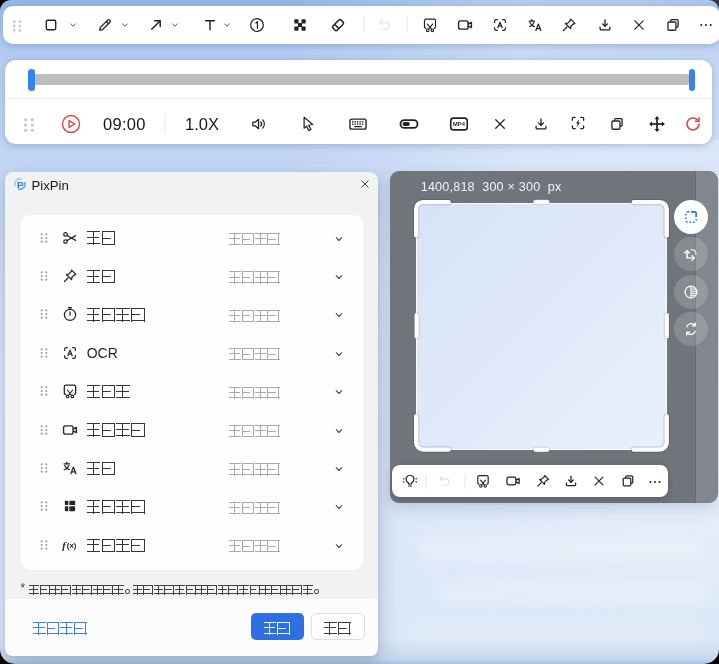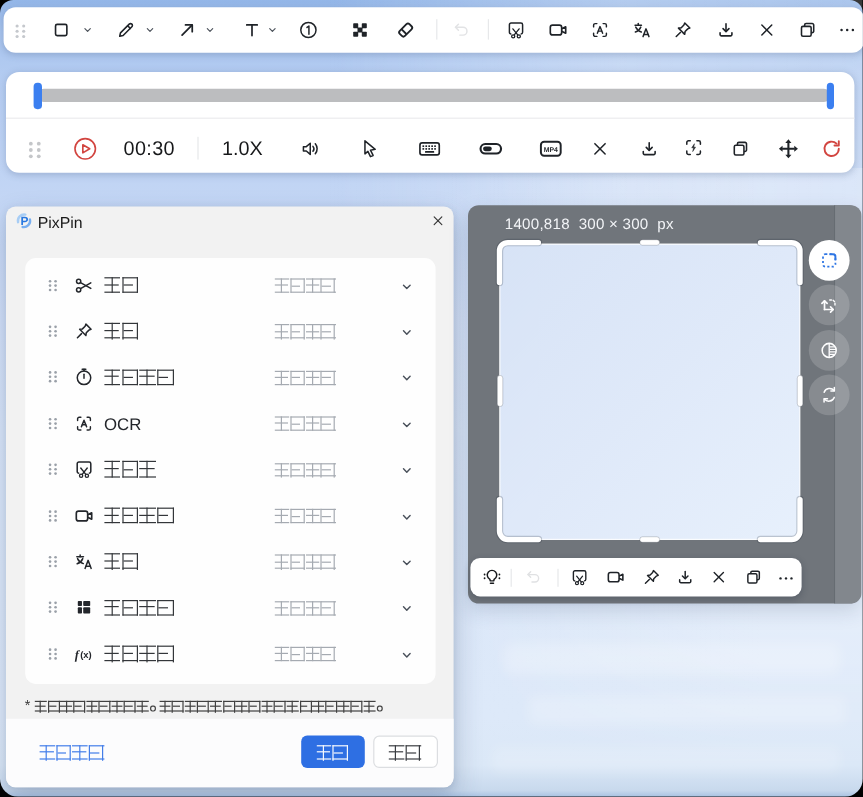--- a/index.html
+++ b/index.html
@@ -361,21 +361,21 @@
 <div class="ab" style="left:31px;top:74px;width:660.5px;height:11px;background:#bcbdbf;border-radius:5.5px"></div>
 <div class="ab" style="left:28px;top:68.5px;width:6.5px;height:22px;background:#3b7ff0;border-radius:3.2px"></div>
 <div class="ab" style="left:688.5px;top:68.5px;width:6.5px;height:22px;background:#3b7ff0;border-radius:3.2px"></div>
 <div class="ab" style="left:5px;top:98px;width:706.5px;height:1px;background:#ececee"></div>
 <svg class="ic" style="left:28.8px;top:124.5px;color:#c4c6c9;" width="18" height="26">
     <use href="#grip"></use>
   </svg>
 <svg class="ic" style="left:71px;top:123.5px;color:#d24540;" width="21.5" height="21.5">
     <use href="#play"></use>
   </svg>
-<div class="txt" style="left:103px;top:114.5px;font-size:16.5px;color:#17181a;letter-spacing:.3px">00:30</div>
+<div class="txt" style="left:103px;top:114.5px;font-size:16.5px;color:#17181a;letter-spacing:.3px">09:00</div>
 <div class="sep" style="left:164.6px;top:114px;height:19px"></div>
 <div class="txt" style="left:185px;top:114.5px;font-size:16.5px;color:#17181a">1.0X</div>
 <svg class="ic" style="left:258.7px;top:123.5px;color:#1f2328;" width="18" height="18">
     <use href="#spk"></use>
   </svg>
 <svg class="ic" style="left:307.6px;top:123.5px;color:#1f2328;" width="19" height="19">
     <use href="#cur"></use>
   </svg>
 <svg class="ic" style="left:358px;top:123.5px;color:#1f2328;" width="21" height="21">
     <use href="#kbd"></use>

